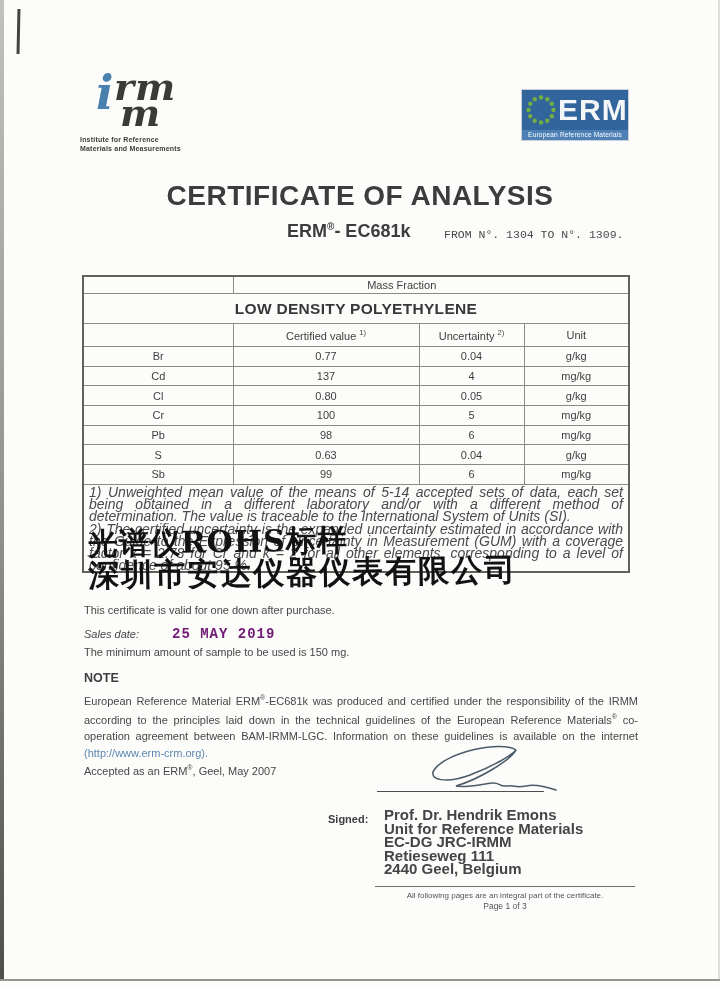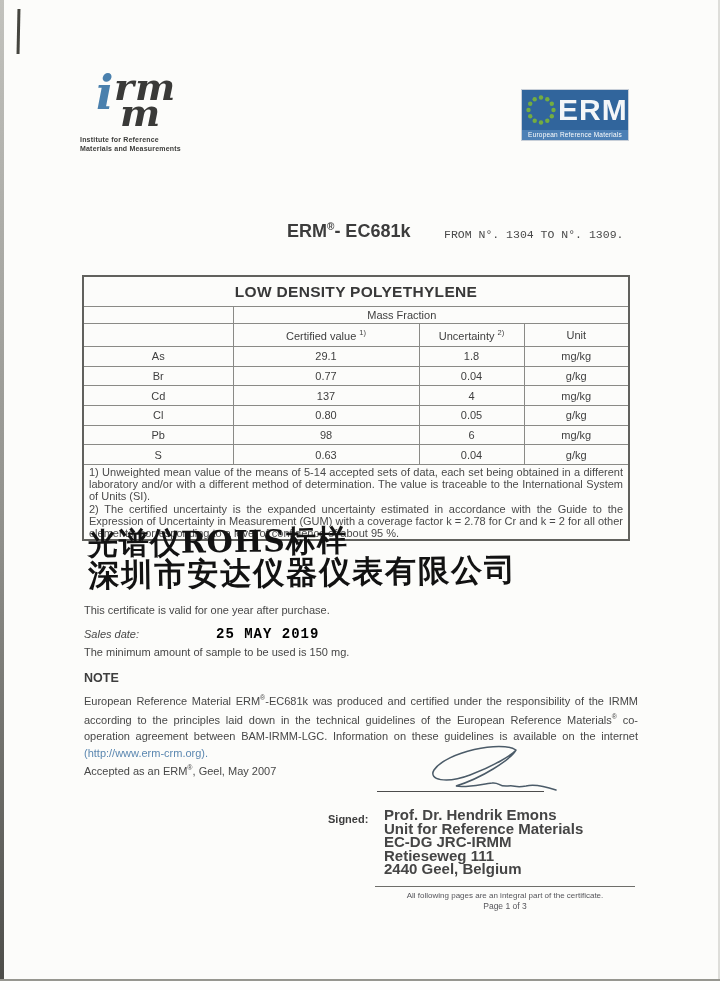--- a/index.html
+++ b/index.html
@@ -45,34 +45,34 @@
   .cert-table{position:absolute;left:82px;top:275px;border-collapse:collapse;table-layout:fixed;width:546px;
     font-size:11px;color:#3e3e3e;}
   .cert-table td{border:1px solid #8a8a86;text-align:center;padding:0;}
   .cert-table{border:2px solid #61615d;}
   .cert-table .t-title{height:29px;font-size:15.5px;font-weight:bold;color:#383838;letter-spacing:.3px;}
   .cert-table .t-group{height:16px;font-size:11px;padding-right:58px;}
   .cert-table .t-head{height:22px;font-size:11px;}
   .cert-table .t-head sup{font-size:7.5px;}
   .cert-table .t-row td{height:18.7px;}
   .cert-table .t-foot{height:74px;text-align:left;vertical-align:top;}
-  .cert-table .t-foot .fn{margin:1px 5px 0 5px;font-size:11px;line-height:12px;text-align:justify;color:#4a4a4a;}
+  .cert-table .t-foot .fn{margin:1px 5px 0 5px;font-size:14px;line-height:12px;text-align:justify;color:#4a4a4a;font-style:italic;}
 
   
   .watermark{position:absolute;left:88px;top:524px;transform:rotate(-0.8deg);color:#121212;
     font-family:"DejaVu Serif",serif;font-weight:bold;pointer-events:none;}
   .watermark .w1{font-size:30px;line-height:33px;letter-spacing:1px;}
   .watermark .w2{font-size:31px;line-height:34px;letter-spacing:2px;margin-top:-2px;}
 
   
   .body-text{position:absolute;font-size:11px;color:#474747;}
   .validity{left:84px;top:604px;}
   .sales-label{left:84px;top:628px;font-style:italic;}
   .sales-date{position:absolute;left:172px;top:626px;font-family:"Liberation Mono","DejaVu Sans Mono",monospace;
-    font-size:14px;font-weight:bold;color:#000000;letter-spacing:1px;margin-left:44px;}
+    font-size:14px;font-weight:bold;color:#701a75;letter-spacing:1px;}
   .minsample{left:84px;top:646px;}
   .note-head{position:absolute;left:84px;top:671px;font-size:12.5px;font-weight:bold;color:#3e3e3e;}
   .note-body{position:absolute;left:84px;top:690px;width:554px;font-size:11px;line-height:16.5px;
     text-align:justify;color:#474747;}
   .note-body sup{font-size:7px;}
   .note-body .url{color:#5b87b0;}
   .acceptance{left:84px;top:764px;}
   .acceptance sup{font-size:7px;}
 
   
@@ -127,95 +127,102 @@
             <circle cx="4.5" cy="17" r="2.2"></circle>
           <circle cx="6.2" cy="10.7" r="2.2"></circle>
             <circle cx="10.7" cy="6.2" r="2.2"></circle>
         </g>
       </svg>
       <span class="erm-text">ERM</span>
     </div>
     <div class="strip">European Reference Materials</div>
   </div>
 
+  <div class="doc-title">CERTIFICATE OF ANALYSIS</div>
   <div class="subtitle"><span>ERM</span><sup>®</sup><span>- EC681k</span></div>
   <div class="range">FROM N°. 1304 TO N°. 1309.</div>
 
   <table class="cert-table">
     <colgroup>
         <col style="width:150px">
         <col style="width:186px">
         <col style="width:105px">
         <col style="width:105px">
       </colgroup>
     <tbody>
         <tr>
-          <td class="t-title" colspan="4">LOW DENSITY POLYETHYLENE</td>
-        </tr>
-    <tr>
           <td></td>
           <td class="t-group" colspan="3">Mass Fraction</td>
+        </tr>
+    <tr>
+          <td class="t-title" colspan="4">LOW DENSITY POLYETHYLENE</td>
         </tr>
     <tr class="t-head">
       <td class="t-head"></td>
       <td class="t-head"><span>Certified value</span> <sup>1)</sup></td>
       <td class="t-head"><span>Uncertainty</span> <sup>2)</sup></td>
       <td class="t-head"><span>Unit</span></td>
     </tr>
     <tr class="t-row">
-          <td>As</td>
-          <td>29.1</td>
-          <td>1.8</td>
-          <td>mg/kg</td>
-        </tr>
-    <tr class="t-row">
           <td>Br</td>
           <td>0.77</td>
           <td>0.04</td>
           <td>g/kg</td>
         </tr>
     <tr class="t-row">
           <td>Cd</td>
           <td>137</td>
           <td>4</td>
           <td>mg/kg</td>
         </tr>
     <tr class="t-row">
           <td>Cl</td>
           <td>0.80</td>
           <td>0.05</td>
           <td>g/kg</td>
         </tr>
     <tr class="t-row">
+          <td>Cr</td>
+          <td>100</td>
+          <td>5</td>
+          <td>mg/kg</td>
+        </tr>
+    <tr class="t-row">
           <td>Pb</td>
           <td>98</td>
           <td>6</td>
           <td>mg/kg</td>
         </tr>
     <tr class="t-row">
           <td>S</td>
           <td>0.63</td>
           <td>0.04</td>
           <td>g/kg</td>
+        </tr>
+    <tr class="t-row">
+          <td>Sb</td>
+          <td>99</td>
+          <td>6</td>
+          <td>mg/kg</td>
         </tr>
     <tr>
           <td class="t-foot" colspan="4">
       <div class="fn">1) Unweighted mean value of the means of 5-14 accepted sets of data, each set being obtained in a different laboratory and/or with a different method of determination. The value is traceable to the International System of Units (SI).</div>
       <div class="fn">2) The certified uncertainty is the expanded uncertainty estimated in accordance with the Guide to the Expression of Uncertainty in Measurement (GUM) with a coverage factor k = 2.78 for Cr and k = 2 for all other elements, corresponding to a level of confidence of about 95 %.</div>
     </td>
         </tr>
   </tbody>
     </table>
 
   <div class="watermark">
     <div class="w1">光谱仪ROHS标样</div>
     <div class="w2">深圳市安达仪器仪表有限公司</div>
   </div>
 
-  <div class="body-text validity">This certificate is valid for one year after purchase.</div>
+  <div class="body-text validity">This certificate is valid for one down after purchase.</div>
   <div class="body-text sales-label">Sales date:</div>
   <div class="sales-date">25 MAY 2019</div>
   <div class="body-text minsample">The minimum amount of sample to be used is 150 mg.</div>
 
   <div class="note-head">NOTE</div>
   <div class="note-body"><span>European Reference Material ERM</span><sup>®</sup><span>-EC681k was produced and certified under the responsibility of the IRMM according to the principles laid down in the technical guidelines of the European Reference Materials</span><sup>®</sup><span> co-operation agreement between BAM-IRMM-LGC. Information on these guidelines is available on the internet </span><span class="url">(http://www.erm-crm.org).</span></div>
 
   <div class="body-text acceptance"><span>Accepted as an ERM</span><sup>®</sup><span>, Geel, May 2007</span></div>
 
   <div class="signed-label">Signed:</div>

